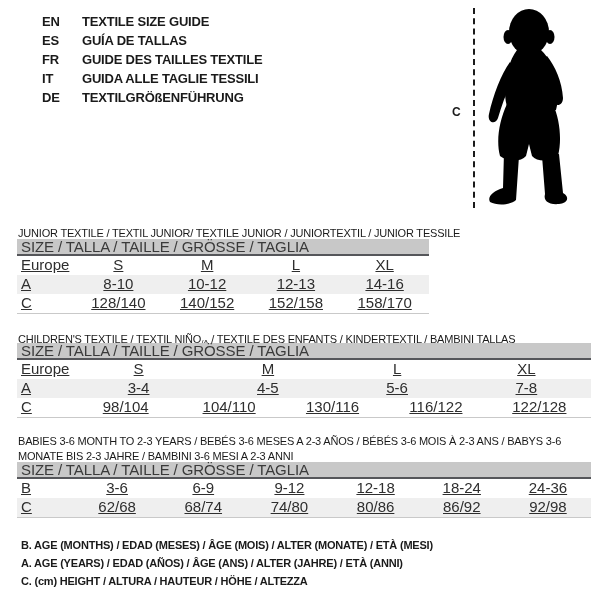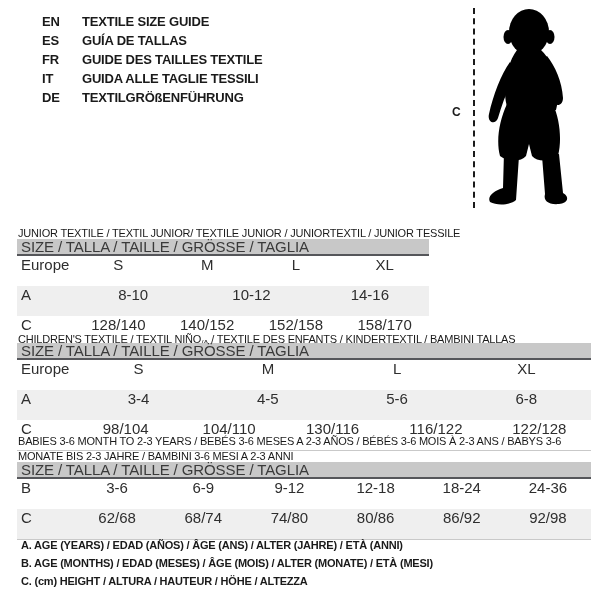--- a/index.html
+++ b/index.html
@@ -17,21 +17,21 @@
   .baby{position:absolute;left:483px;top:6px;width:100px;height:205px;}
   
   .tbl-title{position:absolute;left:18px;font-weight:normal;font-size:11px;line-height:15px;letter-spacing:-0.2px;margin-top:11px;}
   .tbl{position:absolute;left:17px;font-size:15px;}
   .t1{width:412px;}
   .t2,.t3{width:574px;}
   .size-bar{
     height:15px;line-height:15px;background:#c8c8c8;color:#3a3a3a;
     padding-left:4px;border-bottom:2px solid #55565a;letter-spacing:-0.1px;
   }
-  .trow{display:flex;height:30px;line-height:17px;color:#2e2e2e;}
+  .trow{display:flex;height:19px;line-height:17px;color:#2e2e2e;text-decoration:underline;}
   .trow.alt{background:#efefef;}
   .trow.last{border-bottom:1px solid #c9c9c9;}
   .rlabel{flex:0 0 53px;padding-left:4px;}
   .cell{flex:1;text-align:center;}
   .sub{font-size:8px;vertical-align:-2px;}
   
   .footnotes{position:absolute;left:21px;top:536px;font-weight:bold;font-size:11px;line-height:18px;letter-spacing:-0.2px;}
 </style>
 </head>
 <body>
@@ -84,20 +84,21 @@
       <span class="rlabel">Europe</span>
       <span class="cell">S</span>
       <span class="cell">M</span>
       <span class="cell">L</span>
       <span class="cell">XL</span>
     </div>
     <div class="trow alt">
       <span class="rlabel">A</span>
       <span class="cell">8-10</span>
       <span class="cell">10-12</span>
+      <span class="cell">12-13</span>
       <span class="cell">14-16</span>
     </div>
     <div class="trow last">
       <span class="rlabel">C</span>
       <span class="cell">128/140</span>
       <span class="cell">140/152</span>
       <span class="cell">152/158</span>
       <span class="cell">158/170</span>
     </div>
   </div>
@@ -110,21 +111,21 @@
       <span class="cell">S</span>
       <span class="cell">M</span>
       <span class="cell">L</span>
       <span class="cell">XL</span>
     </div>
     <div class="trow alt">
       <span class="rlabel">A</span>
       <span class="cell">3-4</span>
       <span class="cell">4-5</span>
       <span class="cell">5-6</span>
-      <span class="cell">6-8</span>
+      <span class="cell">7-8</span>
     </div>
     <div class="trow last">
       <span class="rlabel">C</span>
       <span class="cell">98/104</span>
       <span class="cell">104/110</span>
       <span class="cell">130/116</span>
       <span class="cell">116/122</span>
       <span class="cell">122/128</span>
     </div>
   </div>
@@ -146,18 +147,18 @@
       <span class="cell">62/68</span>
       <span class="cell">68/74</span>
       <span class="cell">74/80</span>
       <span class="cell">80/86</span>
       <span class="cell">86/92</span>
       <span class="cell">92/98</span>
     </div>
   </div>
 
   <div class="footnotes">
+    <div>B. AGE (MONTHS) / EDAD (MESES) / ÂGE (MOIS) / ALTER (MONATE) / ETÀ (MESI)</div>
     <div>A. AGE (YEARS) / EDAD (AÑOS) / ÂGE (ANS) / ALTER (JAHRE) / ETÀ (ANNI)</div>
-    <div>B. AGE (MONTHS) / EDAD (MESES) / ÂGE (MOIS) / ALTER (MONATE) / ETÀ (MESI)</div>
     <div>C. (cm) HEIGHT / ALTURA / HAUTEUR / HÖHE / ALTEZZA</div>
   </div>
 
 </div>
 
 </body></html>

